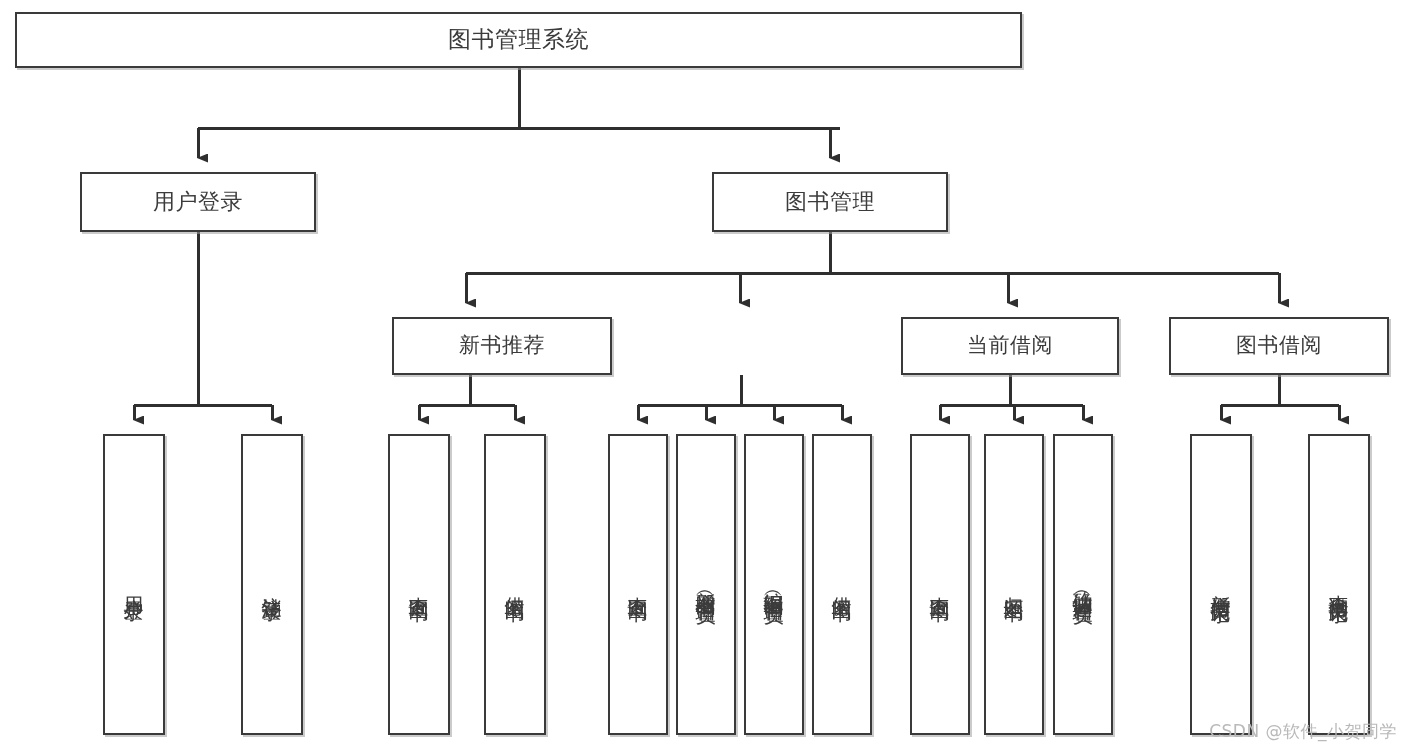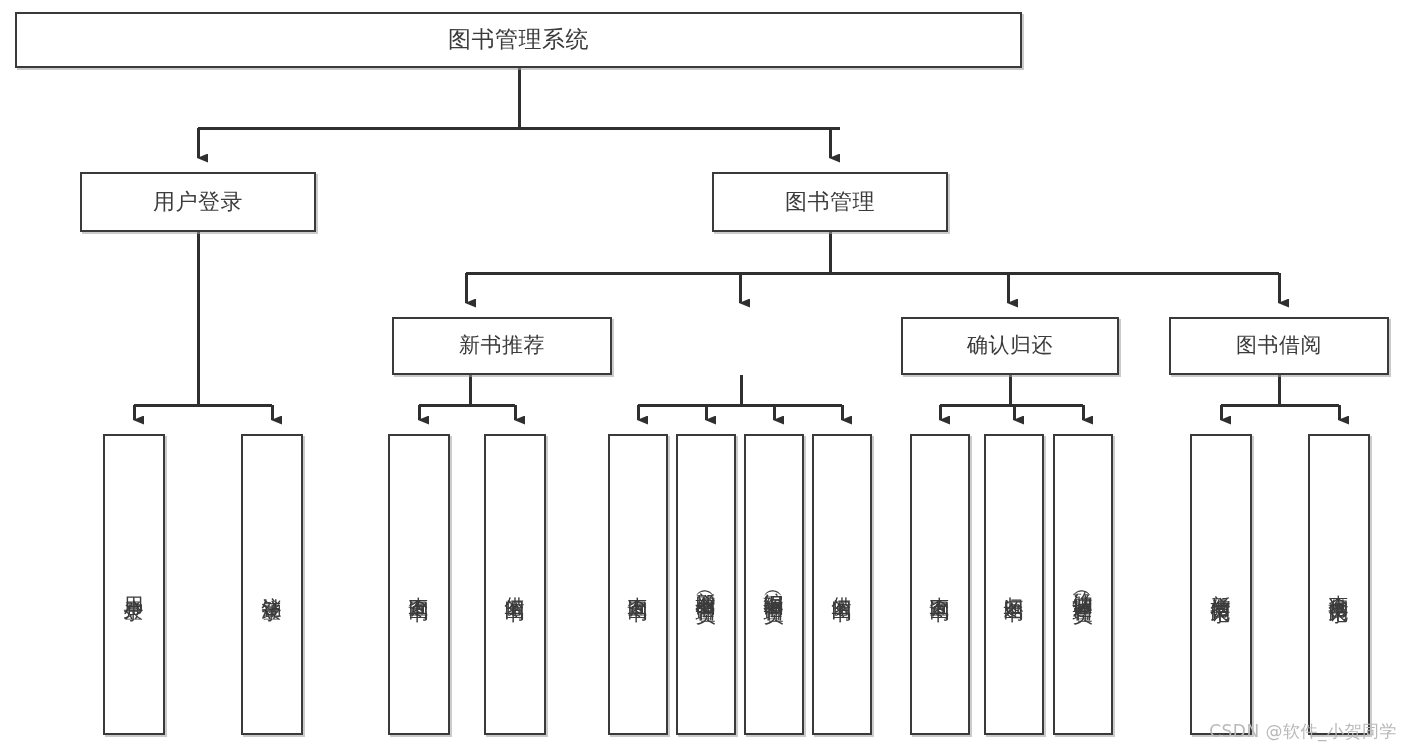--- a/index.html
+++ b/index.html
@@ -131,21 +131,21 @@
     <span class="node-label">用户登录</span>
   </div>
   <div class="node-box lvl1" style="left:712px; top:172px; width:236px; height:60px;">
     <span class="node-label">图书管理</span>
   </div>
 
   <div class="node-box lvl2" style="left:360px; top:317px; width:220px; height:58px;margin-left:32px;">
     <span class="node-label">新书推荐</span>
   </div>
   <div class="node-box lvl2" style="left:901px; top:317px; width:218px; height:58px;">
-    <span class="node-label">确认归还</span>
+    <span class="node-label">当前借阅</span>
   </div>
   <div class="node-box lvl2" style="left:1169px; top:317px; width:220px; height:58px;">
     <span class="node-label">图书借阅</span>
   </div>
 
   <div class="node-box vertical" style="left:103px; top:434px; width:62px; height:301px;">
     <span class="node-label">用户登录</span>
   </div>
   <div class="node-box vertical" style="left:241px; top:434px; width:62px; height:301px;">
     <span class="node-label">注销登录</span>

